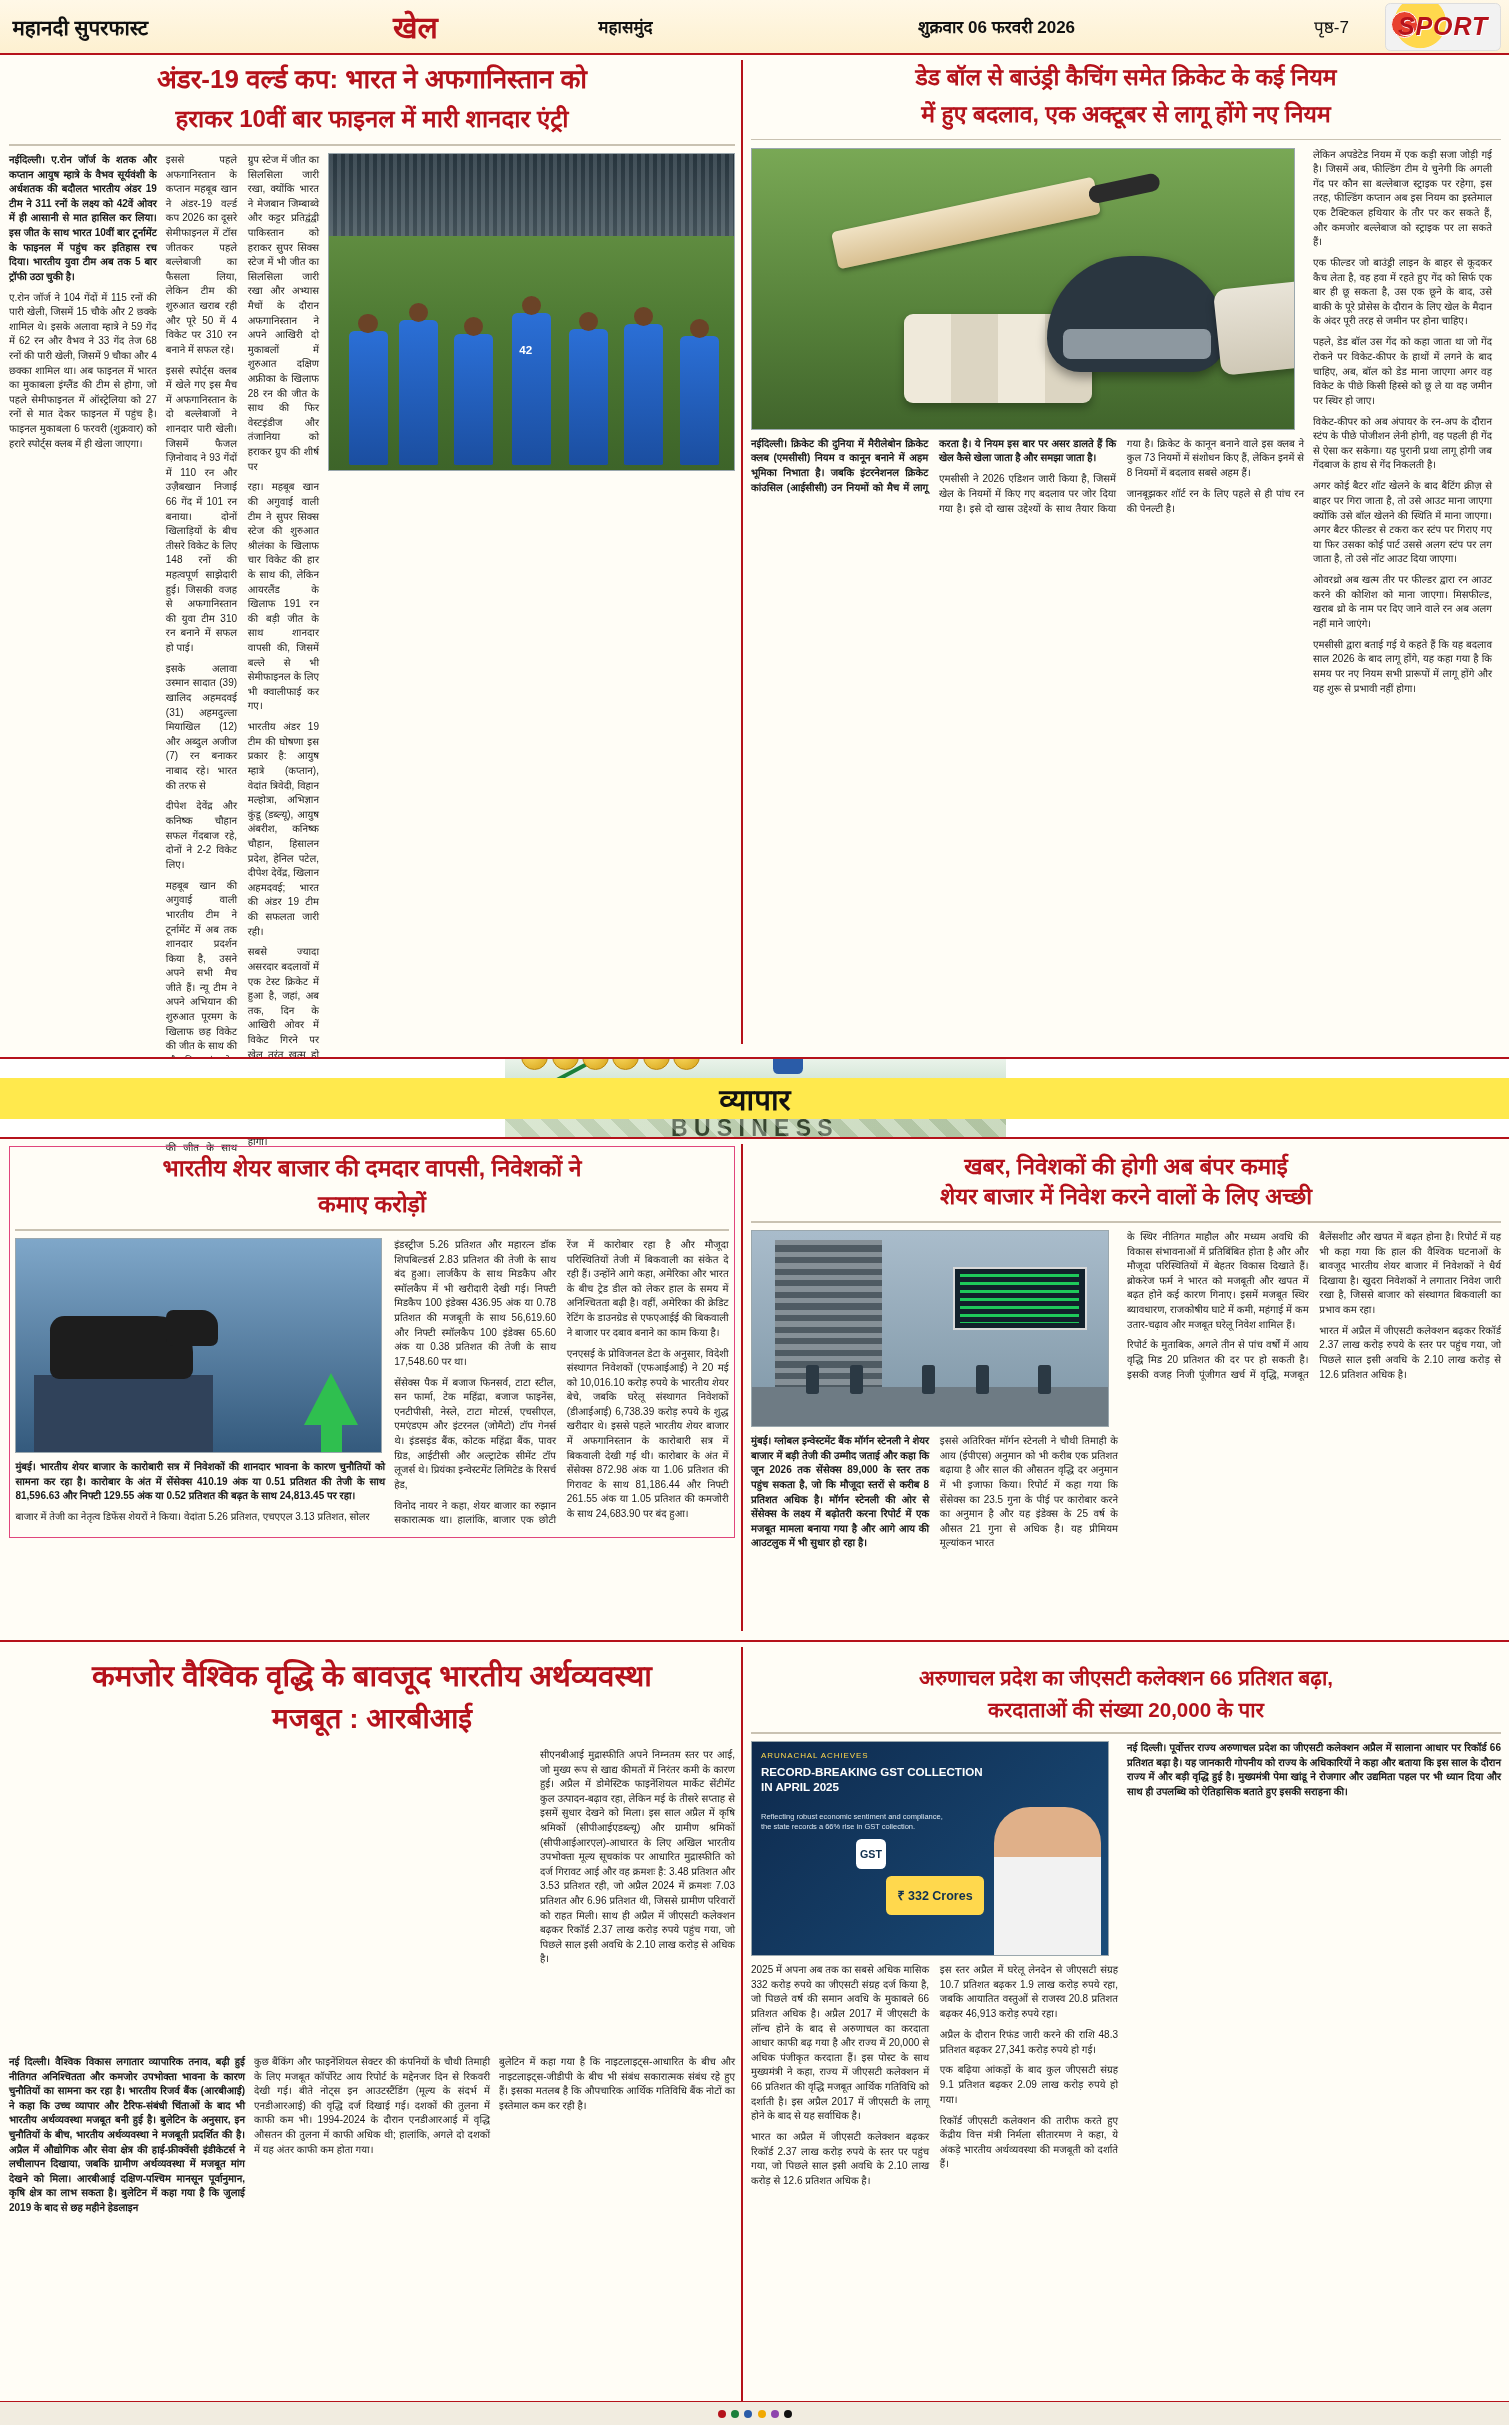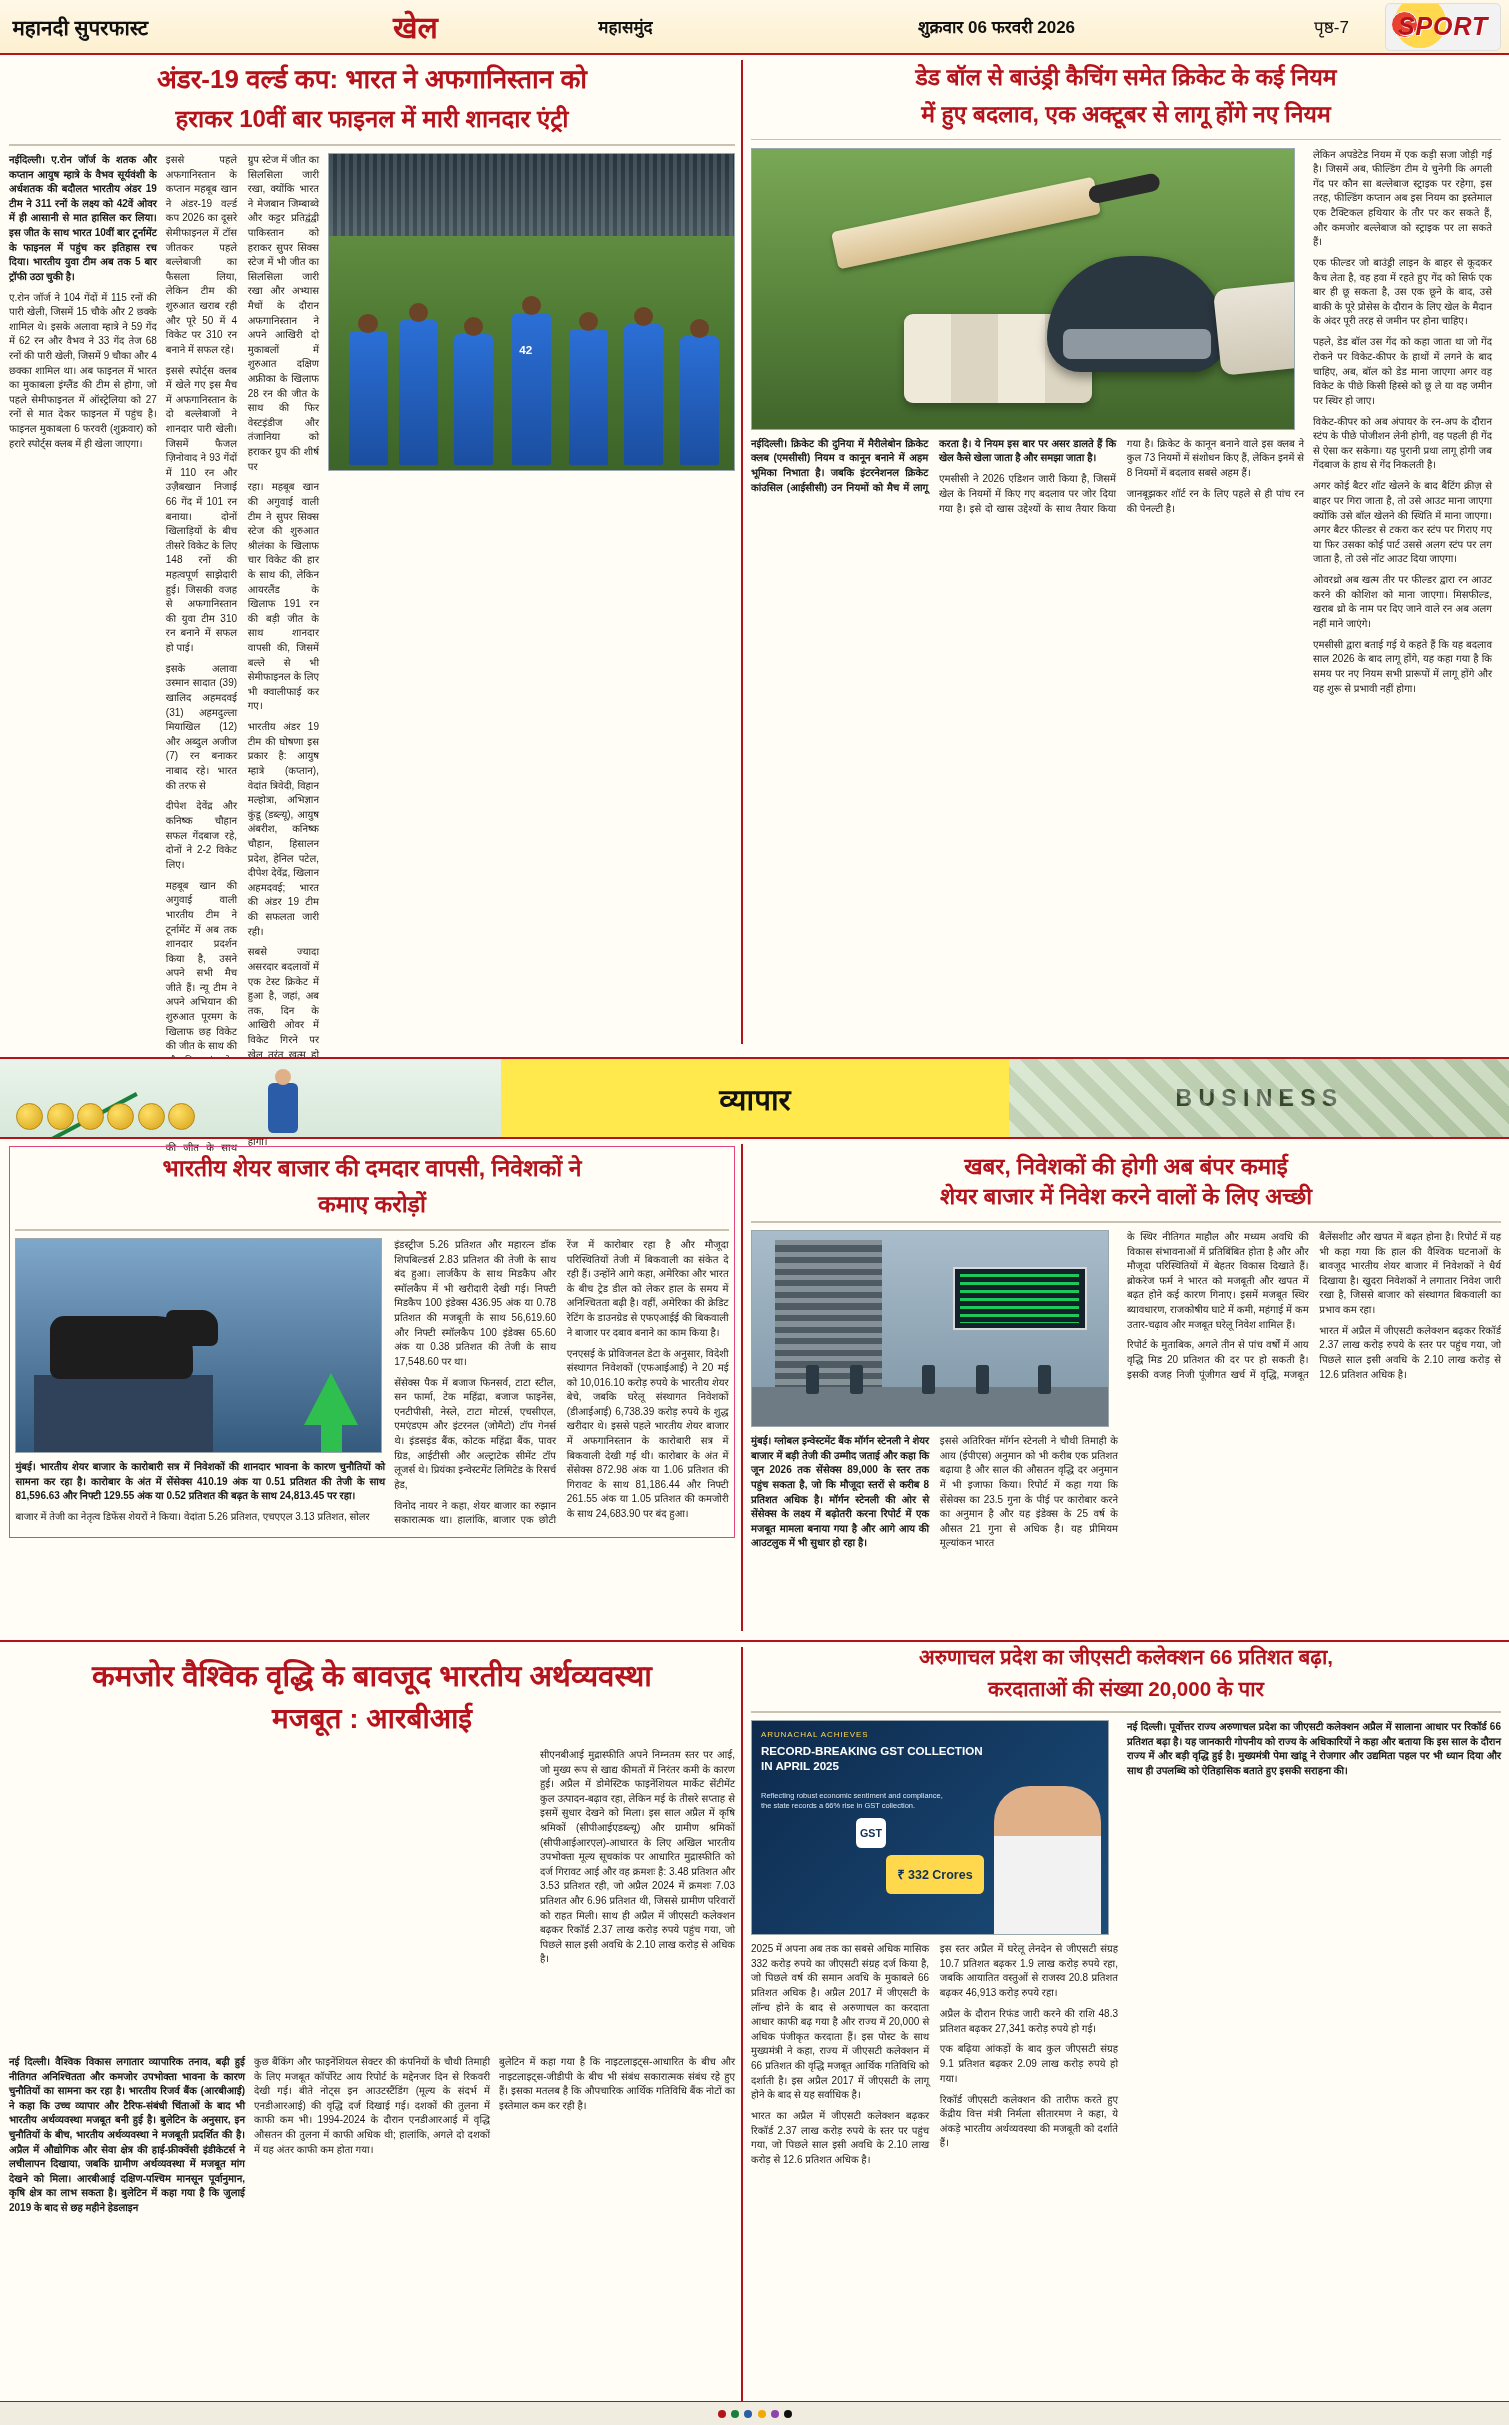--- a/index.html
+++ b/index.html
@@ -97,21 +97,21 @@
               background:#8d98a0; border-radius:7.2px; }
   .cr2 .glove { position:absolute; width:134px; height:86px; background:linear-gradient(180deg,#e9e4d8,#cfc8b6);
               border-radius:12.5px; box-shadow:0 4.5px 9px rgba(0,0,0,.35); }
   .cr2 .g1 { left:465px; top:134px; transform:rotate(-6deg); }
   .cr2 .pad { position:absolute; left:152px; top:165px; width:188px; height:89px;
               background:linear-gradient(90deg,#efe9da 0 25%,#dcd5c2 25% 50%,#efe9da 50% 75%,#dcd5c2 75% 100%);
               border-radius:9px; box-shadow:0 4.5px 9px rgba(0,0,0,.3); }
 
   
   .vyapar { position:relative; height:82px; border-top:2.7px solid #b5121b; border-bottom:2.7px solid #b5121b;
-            background:#fff; display:flex; align-items:center; }
+            background:#fff; display:flex; align-items:center;flex-direction:column; }
   .vy-left { width:501px; height:100%; position:relative; overflow:hidden;
              background:linear-gradient(180deg,#eaf3ea,#d7e8da); }
   .vy-left .coin { position:absolute; bottom:7.2px; width:27px; height:27px; border-radius:50%;
              background:radial-gradient(circle at 35% 35%, #ffe066, #d4a017); border:0.9px solid #b9860b;}
   .vy-left .arrow { position:absolute; left:36px; bottom:16px; width:107px; height:3.6px; background:#1b7f3b;
              transform:rotate(-28deg); }
   .vy-left .man { position:absolute; left:268px; bottom:3.6px; width:30px; height:50px; background:#2a5ca8; border-radius:5.4px;}
   .vy-left .man:before{content:"";position:absolute;left:50%;top:-14.3px;margin-left:-8px;width:16px;height:16px;border-radius:50%;background:#e0b089;}
   .vy-title { flex:1; text-align:center; background:#ffe94d; align-self:stretch;
               display:flex; align-items:center; justify-content:center;
@@ -150,21 +150,21 @@
   .h3 { font-size:29.5px; margin-top:9px; }
   .rbi-photo { position:absolute; left:9px; top:107px; width:519px; height:295px; }
   .rbi-photo .wall { position:absolute; inset:0; background:linear-gradient(180deg,#efe7d6,#cfc5ae); }
   .rbi-photo .wall:after{content:"";position:absolute;inset:0;
      background:repeating-linear-gradient(0deg, rgba(0,0,0,.06) 0 23px, rgba(255,255,255,.07) 23px 47px);}
   .rbi-photo .hindi { position:absolute; left:23px; top:23px; font-size:30px; font-weight:bold; color:#8a7b5e; }
   .rbi-photo .eng { position:absolute; left:36px; top:98px; font-size:47px; font-weight:bold; color:#6f6santa; color:#6f6045; letter-spacing:2.7px; }
   .rbi-photo .eng2 { position:absolute; left:98px; top:179px; font-size:47px; font-weight:bold; color:#6f6045; letter-spacing:2.7px; }
   .rbi-col { position:absolute; left:540px; top:106px; width:195px; }
 
-  .rbi-right { position:absolute; left:751px; top:1px; width:750px; }
+  .rbi-right { position:absolute; left:751px; top:22px; width:750px; }
   .gst-ad { width:358px; height:215px; position:relative; overflow:hidden; border:0.9px solid #9aa7ad;}
   .gst-ad .bg { position:absolute; inset:0; background:linear-gradient(135deg,#0e2a4d,#1b4d7a); }
   .gst-ad .t1 { position:absolute; left:9px; top:9px; font-size:8px; color:#ffd84d; letter-spacing:0.9px;}
   .gst-ad .t2 { position:absolute; left:9px; top:23px; width:224px; font-size:11.6px; font-weight:bold; color:#fff; line-height:1.25;}
   .gst-ad .t3 { position:absolute; left:9px; top:70px; width:188px; font-size:7.5px; color:#dbe7f2; line-height:1.35;}
   .gst-ad .badge { position:absolute; left:134px; top:134px; width:98px; height:39px; background:#ffd84d;
         border-radius:5.4px; display:flex; align-items:center; justify-content:center; font-size:12.5px; font-weight:bold; color:#10304f;}
   .gst-ad .face { position:absolute; right:7.2px; bottom:0; width:107px; height:148px;
         background:linear-gradient(180deg,#e0b089 0 34%, #f2f2f2 34% 100%); border-radius:36px 36px 0 0;}
   .gst-ad .gsticon { position:absolute; left:104px; top:97px; width:30px; height:30px; border-radius:5.4px;

